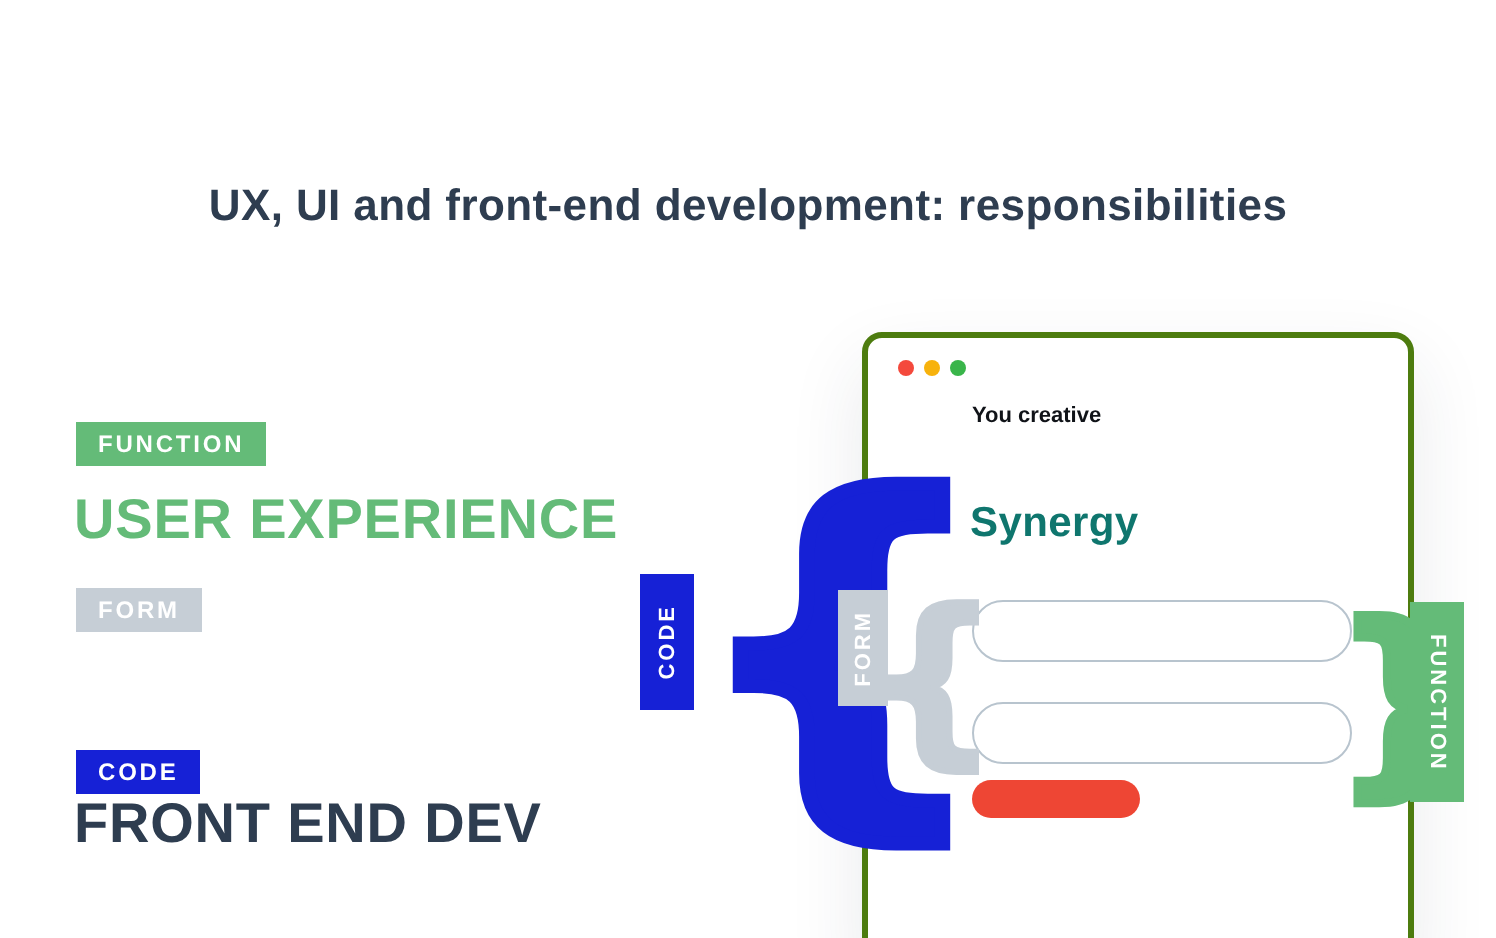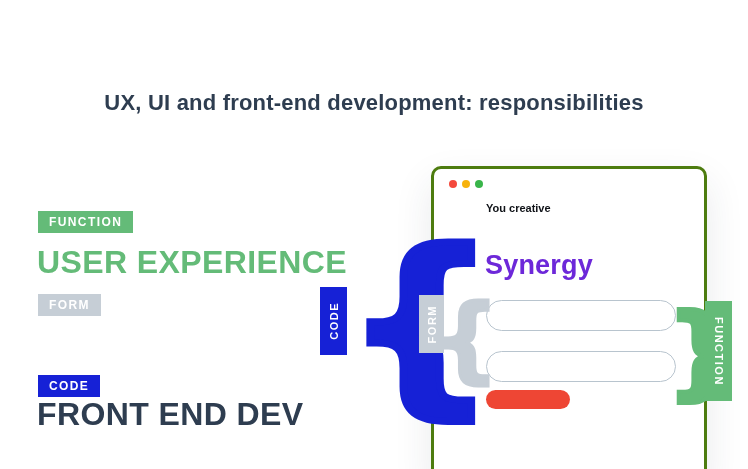--- a/index.html
+++ b/index.html
@@ -21,21 +21,21 @@
   .badge {
     position:absolute; left:38px; color:#fff;
     font-size:12px; font-weight:bold; letter-spacing:1.4px;
     padding:4px 11px; display:inline-block;
   }
   .badge.b1 { top:167px; background:var(--green); }
   .badge.b2 { top:250px; background:var(--gray); }
   .badge.b3 { top:331px; background:var(--blue); }
 
   .big-label {
-    position:absolute; left:37px; font-size:32px; font-weight:bold;
+    position:absolute; left:37px; font-size:28px; font-weight:bold;
     letter-spacing:0.4px; white-space:nowrap;
   }
   .big-label.l1 { top:200px; color:var(--green); }
   .big-label.l2 { top:283px; color:var(--grayText); }
   .big-label.l3 { top:352px; color:var(--navy); }
 
   
   .brace {
     position:absolute; line-height:1; font-weight:bold;
     font-family:"DejaVu Sans", sans-serif; z-index:2; user-select:none;
@@ -78,21 +78,21 @@
   .dot.red    { background:var(--dotRed); }
   .dot.yellow { background:var(--dotYellow); }
   .dot.green  { background:var(--dotGreen); }
 
   .brand {
     position:absolute; left:52px; top:33px;
     font-size:11px; font-weight:bold; color:#101318;
   }
   .heading {
     position:absolute; left:51px; top:81px;
-    font-size:27px; font-weight:bold; color:#6d28d9; letter-spacing:0.2px;
+    font-size:21px; font-weight:bold; color:#0f766e; letter-spacing:0.2px;
   }
   .field {
     position:absolute; left:52px; width:190px; height:31px;
     background:#fff; border:1px solid var(--fieldBorder); border-radius:16px;
   }
   .field.f1 { top:131px; }
   .field.f2 { top:182px; }
   .btn {
     position:absolute; left:52px; top:221px; width:84px; height:19px;
     border-radius:10px; background:var(--red);

